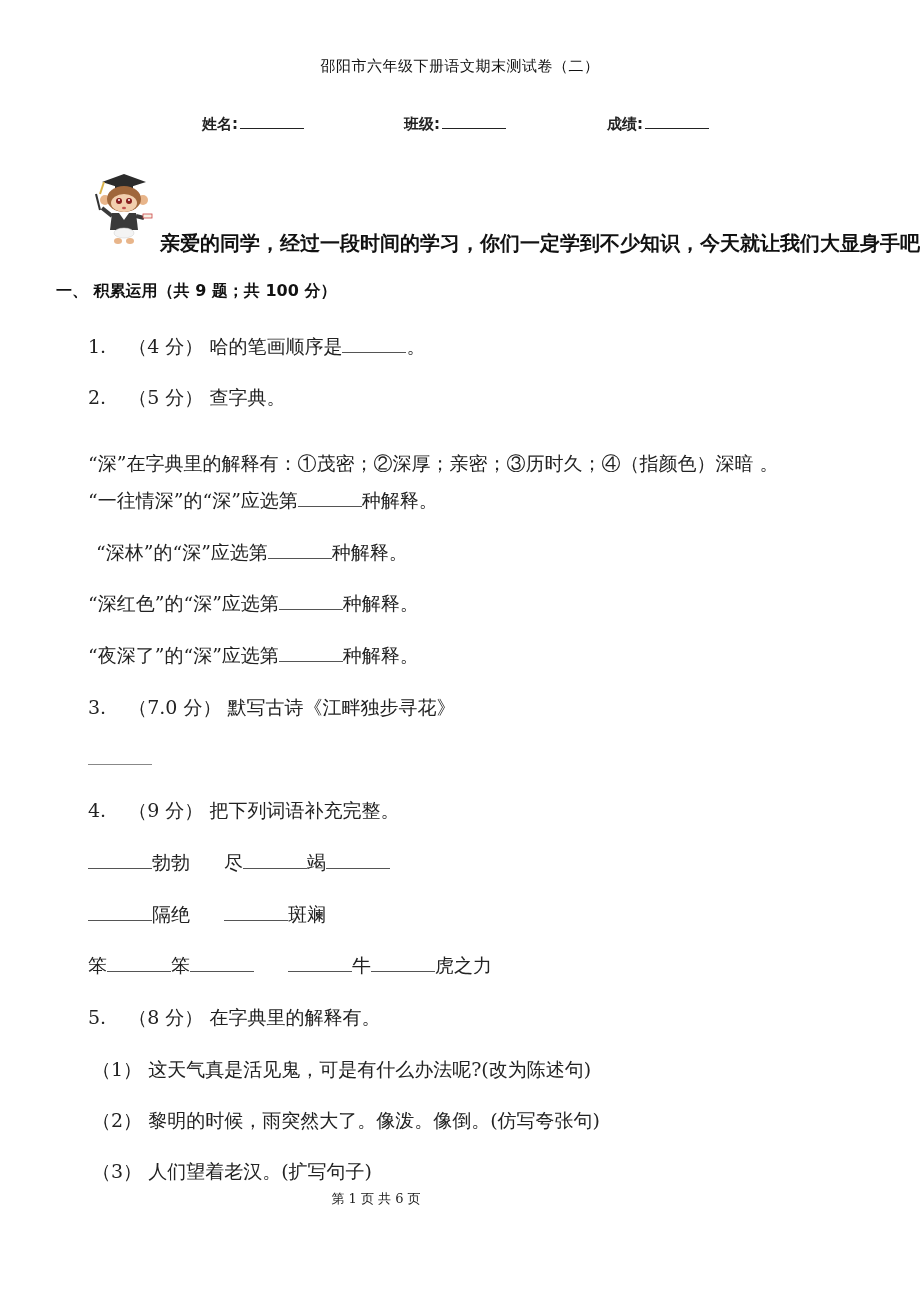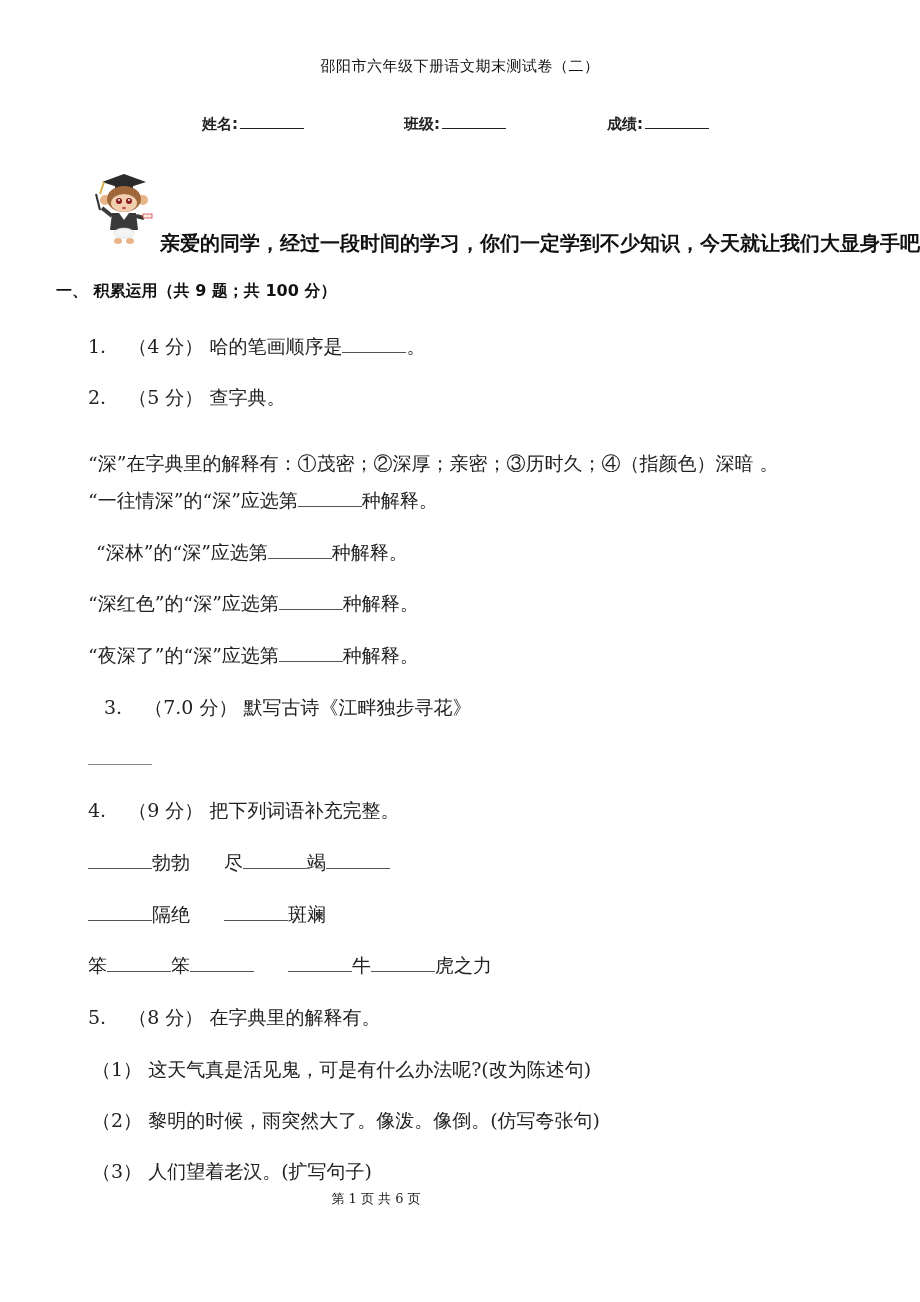--- a/index.html
+++ b/index.html
@@ -93,21 +93,21 @@
 <div class="abs line" style="top:540px;margin-left:8px;">
   <span>“深林”的“深”应选第</span><span class="u"></span><span>种解释。</span>
 </div>
 <div class="abs line" style="top:591px;">
   <span>“深红色”的“深”应选第</span><span class="u"></span><span>种解释。</span>
 </div>
 <div class="abs line" style="top:643px;">
   <span>“夜深了”的“深”应选第</span><span class="u"></span><span>种解释。</span>
 </div>
 
-<div class="abs line" style="top:695px;margin-left:16px;">
+<div class="abs line" style="top:695px;">
   <span>3.</span>
   <span class="gap-sm"></span>
   <span>（7.0 分）</span>
   <span>默写古诗《江畔独步寻花》</span>
 </div>
 <div class="abs standalone-line"></div>
 
 <div class="abs line" style="top:798px;">
   <span>4.</span>
   <span class="gap-sm"></span>

